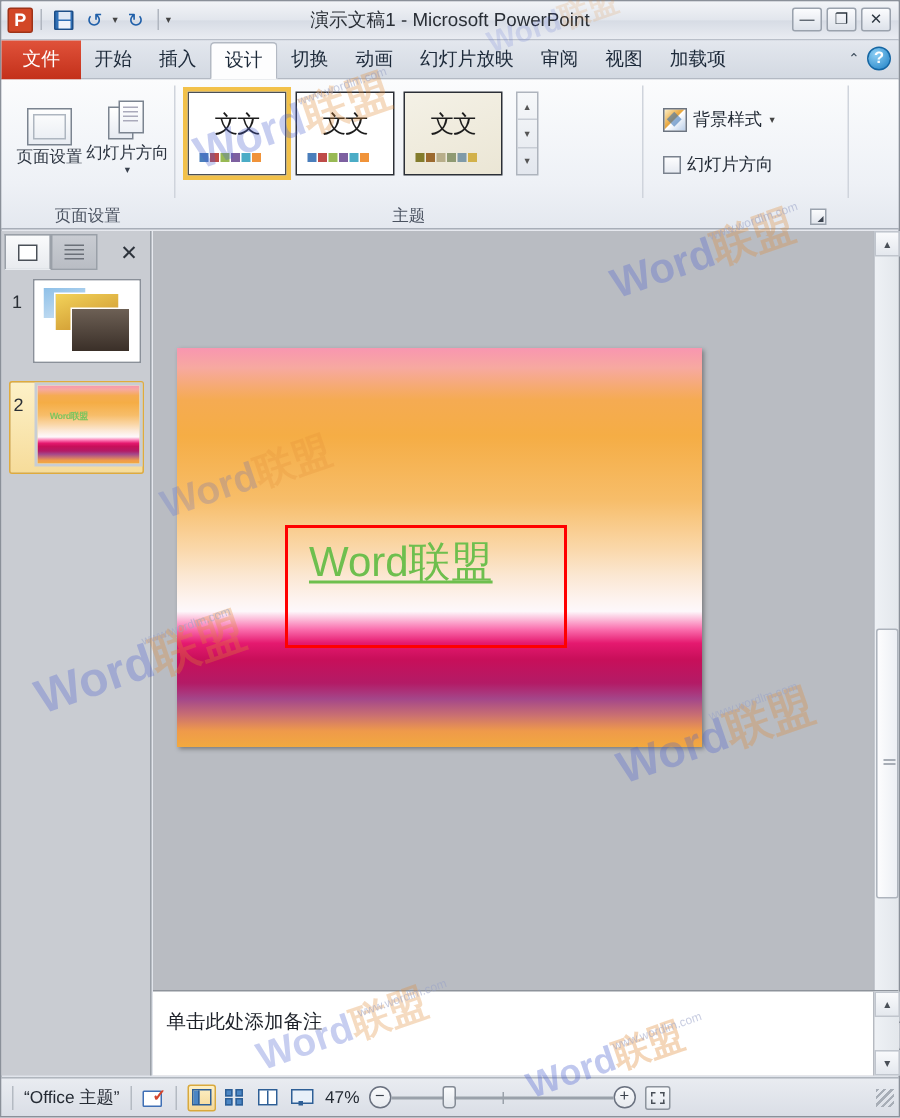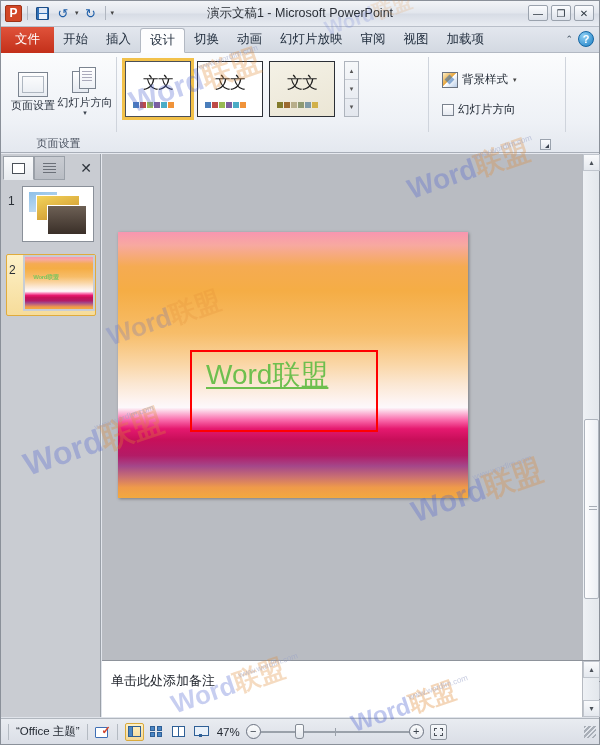--- a/index.html
+++ b/index.html
@@ -396,20 +396,21 @@
               <i style="background:#d2b14a"></i>
           </div>
         </div>
       </div>
       <div class="gal-scroll" style="left:227px; top:8px;">
         <div>▴</div>
         <div>▾</div>
         <div>▾</div>
       </div>
 
+      <div class="glabel" style="left:0; right:0;">主题</div>
     </div>
     <div class="gdiv" style="left:427px;"></div>
 
     <div class="rgroup" style="left:428px; width:136px;">
       <div class="sbtn" style="position:absolute; left:10px; top:16px;">
         <span class="bg-style-ico"></span>
         <span class="sl">背景样式</span>
         <span class="sc">▾</span>
       </div>
       <div class="sbtn" style="position:absolute; left:10px; top:46px;">

